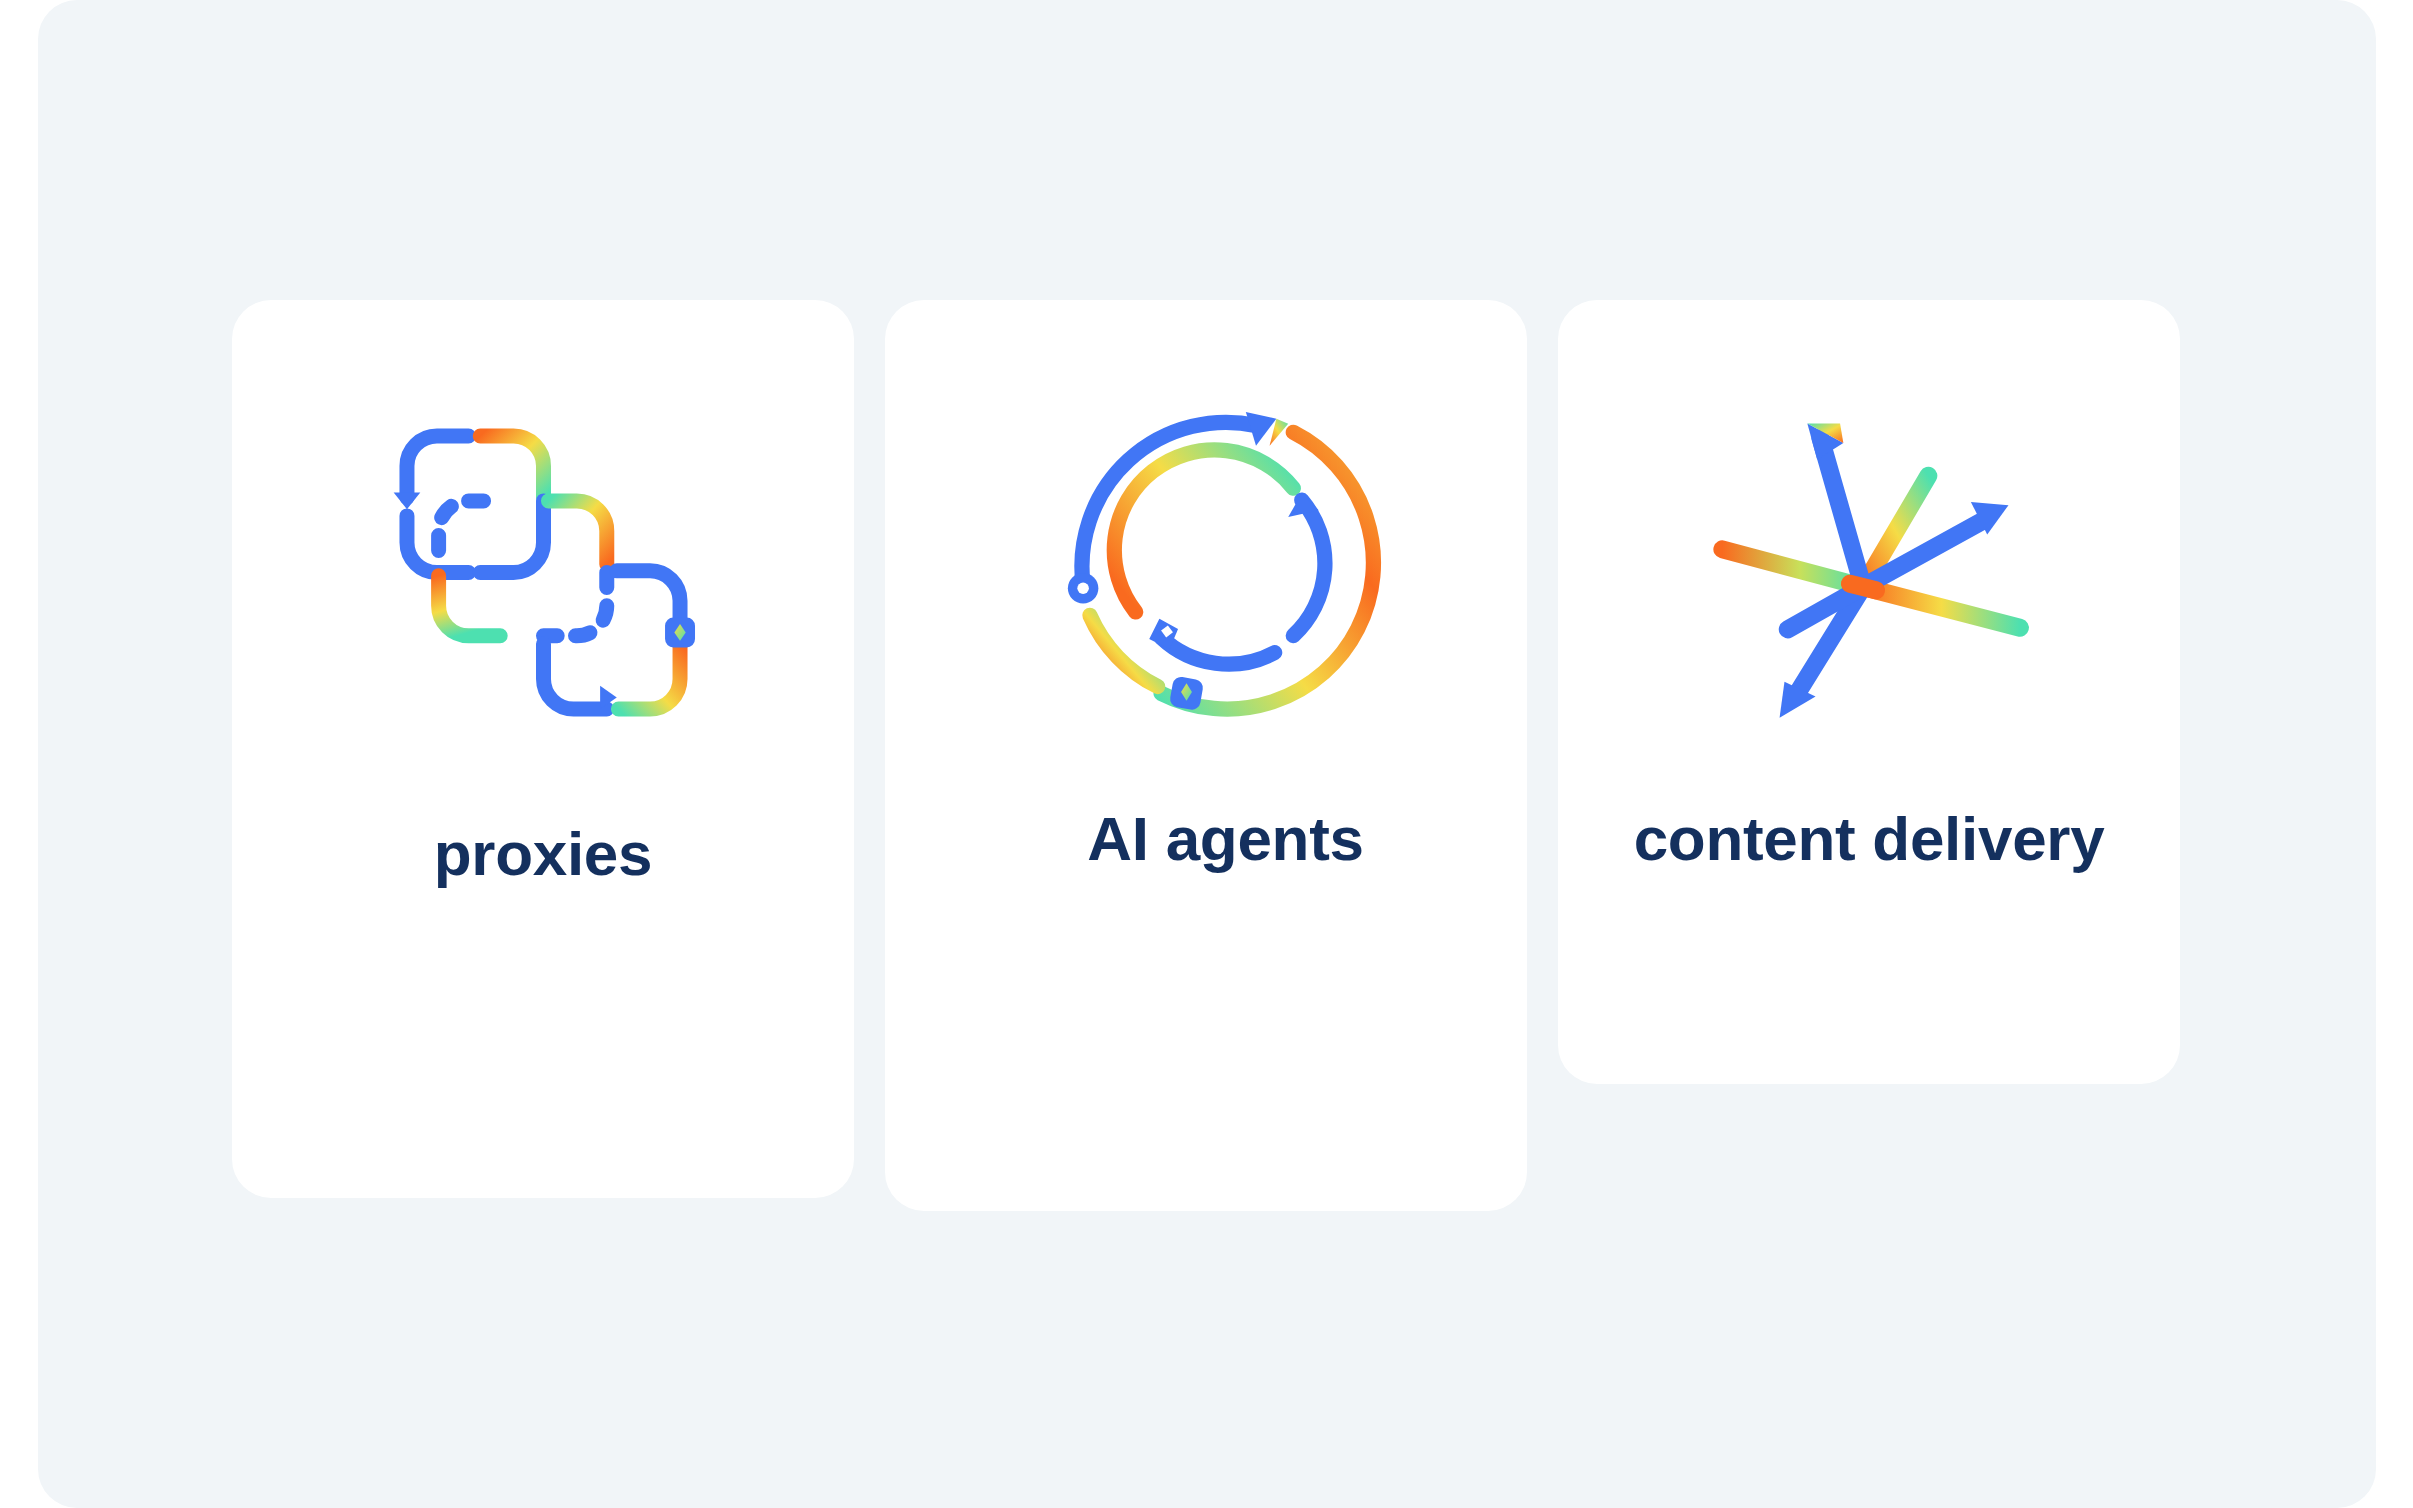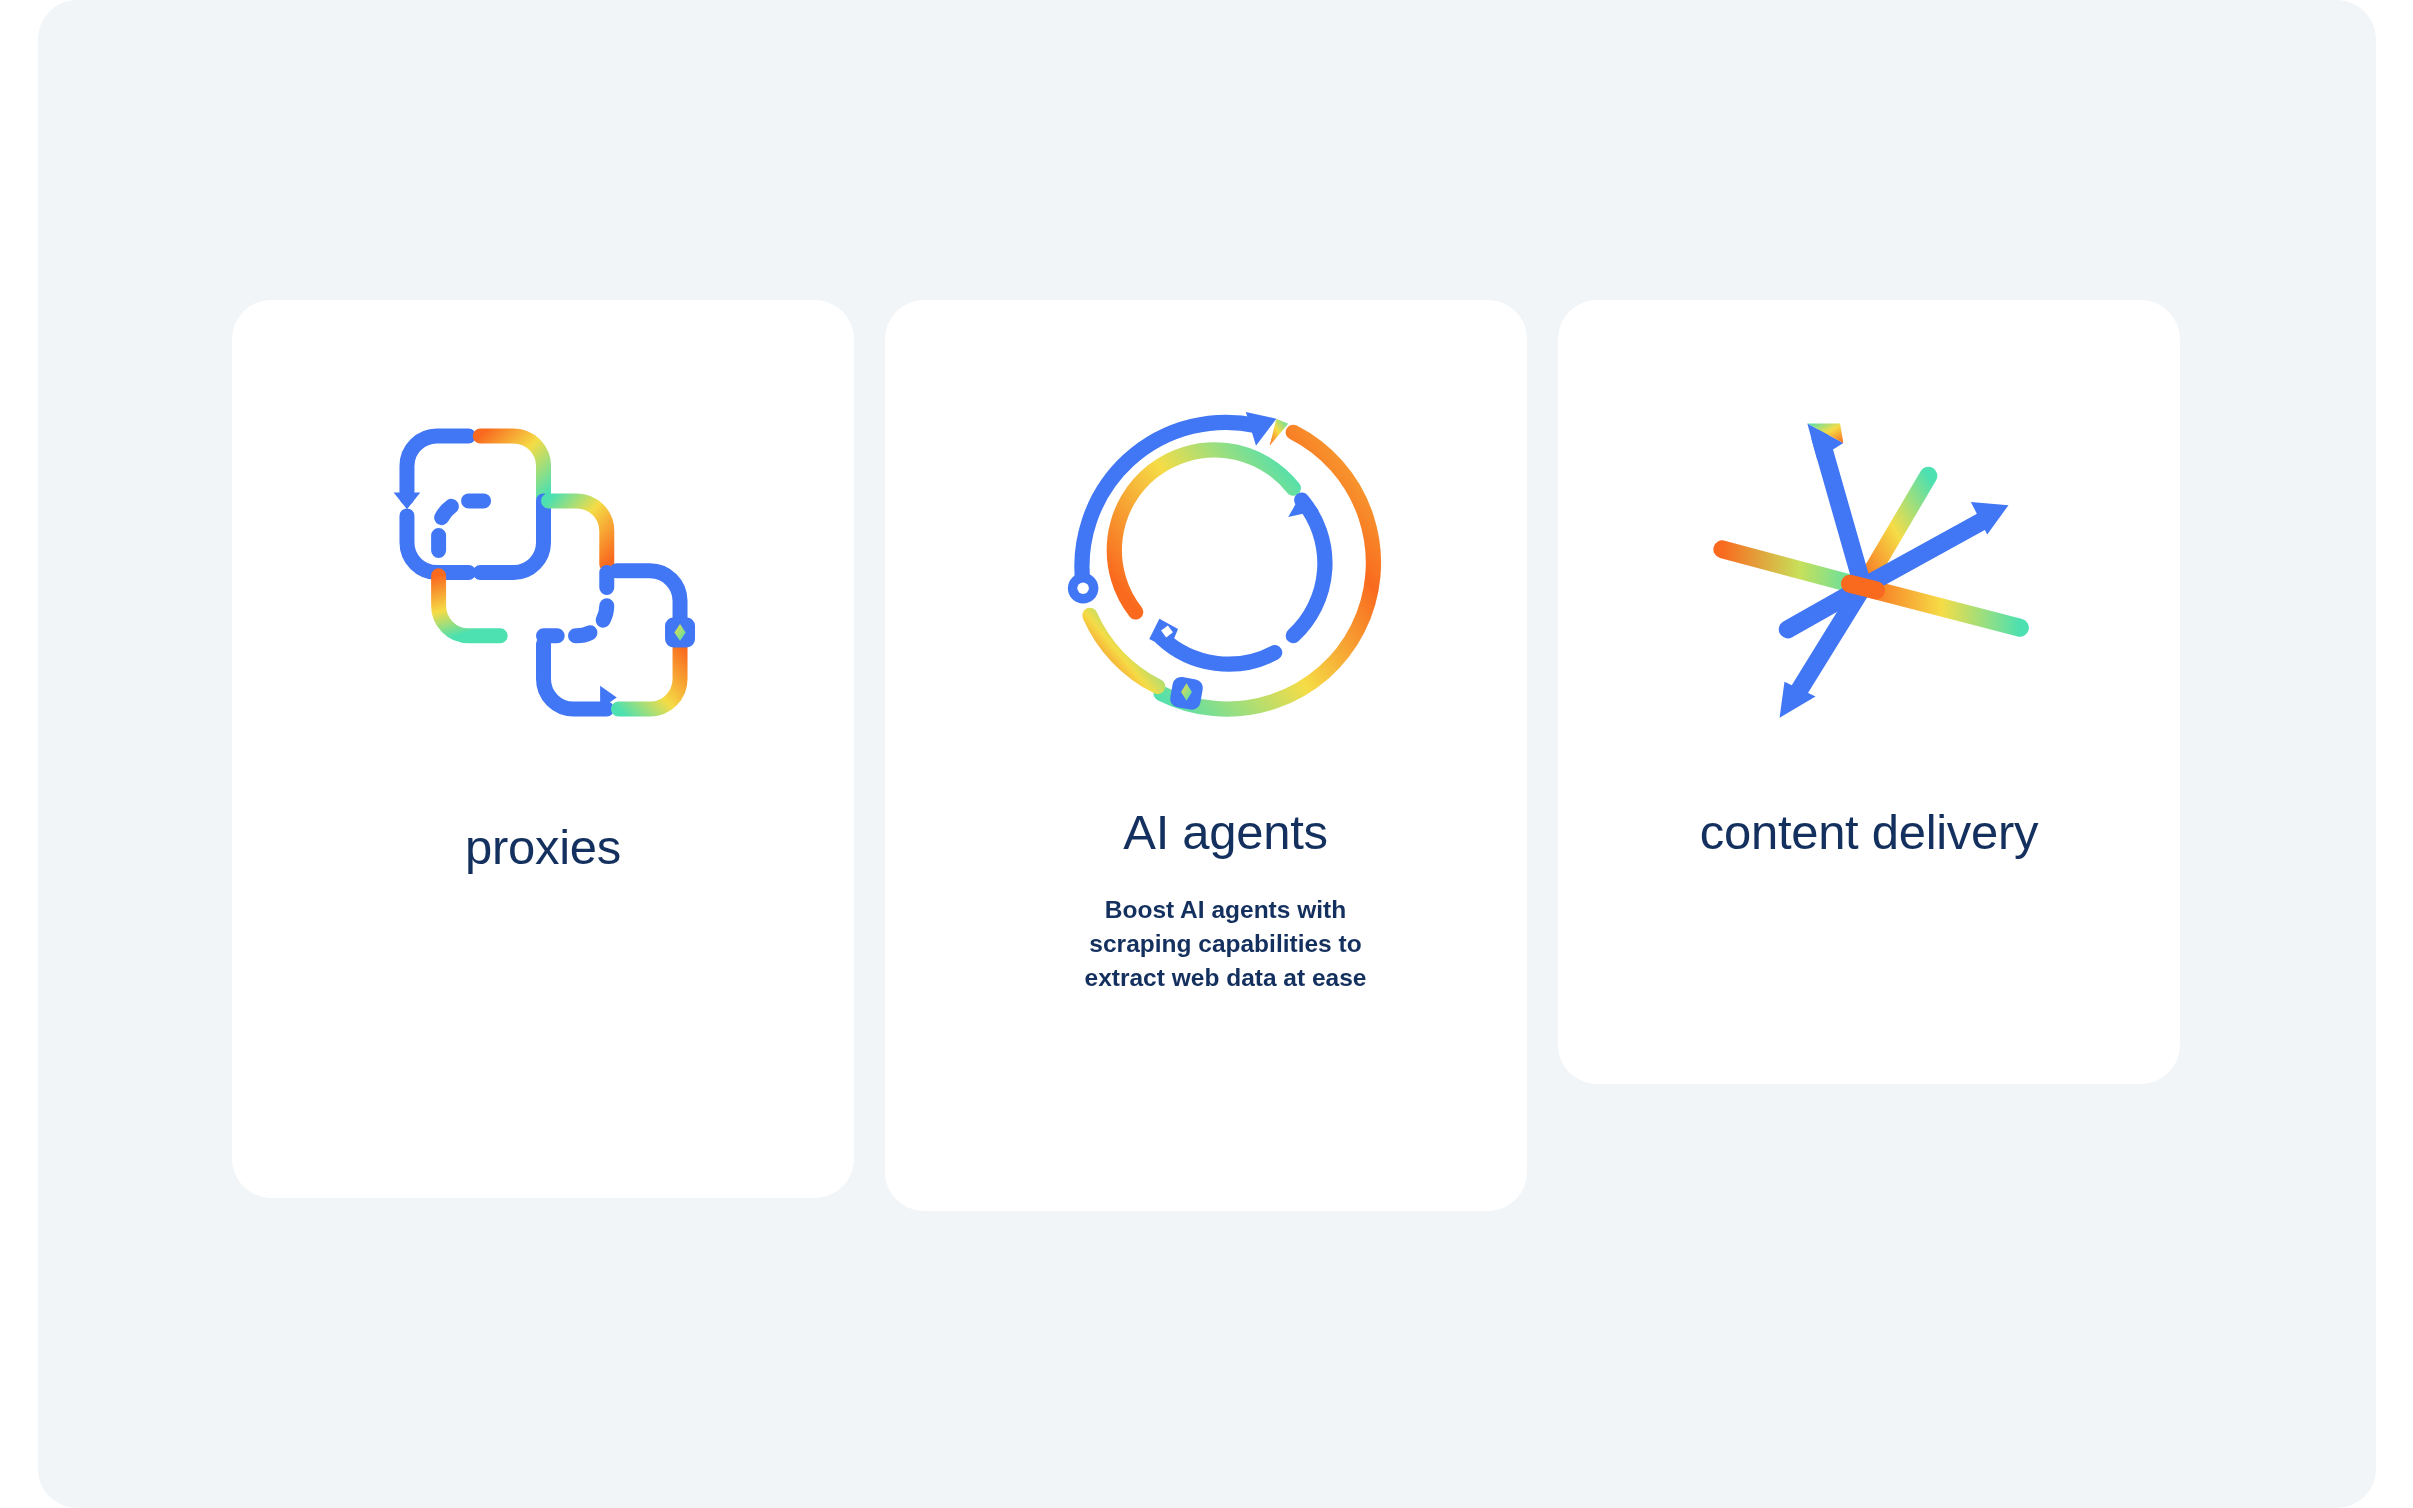--- a/index.html
+++ b/index.html
@@ -54,22 +54,22 @@
     height: 352px;
     display: flex;
     align-items: center;
     justify-content: center;
   }
   .card-0 .icon-wrap { margin-top: 2.5px; }
   .card-1 .icon-wrap { margin-top: 0px; }
   .card-2 .icon-wrap { margin-top: -6.3px; }
 
   .card-title {
-    font-size: 49px;
-    font-weight: 400;
+    font-size: 62px;
+    font-weight: 700;
     letter-spacing: -0.3px;
     color: #14305e;
     text-align: center;
     line-height: 1.0;
   }
   .card-0 .card-title { margin-top: 74px; }
   .card-1 .card-title { margin-top: 68px; }
   .card-2 .card-title { margin-top: 74px; }
 
   .card-desc {
@@ -197,23 +197,20 @@
           <path d="M129 152 A 58 58 0 0 1 62 143" fill="none" stroke="#4176f5" stroke-width="9" stroke-linecap="round"></path>
 
           <path d="M61 132 l11 6 -5 12 -12 -6 z" fill="#4176f5"></path>
           <path d="M62 139 l4 -3 3 4 -4 3 z" fill="#ffffff"></path>
 
           <rect x="68" y="167" width="18" height="18" rx="5" fill="#4176f5" transform="rotate(10 77 176)"></rect>
           <path d="M77 170 l3.2 5.2 -3.2 5.2 -3.2 -5.2 z" fill="url(#g2spark)"></path>
         </svg>
       </div>
       <div class="card-title">AI agents</div>
-      <div class="card-desc">Boost AI agents with
-scraping capabilities to
-extract web data at ease</div>
     </div>
 
     <div class="card card-2">
       <div class="icon-wrap">
         <svg width="327" height="327" viewBox="0 0 200 200" xmlns="http://www.w3.org/2000/svg">
           <defs>
             <linearGradient id="g3a" x1="0" y1="0.5" x2="1" y2="0.5">
               <stop offset="0%" stop-color="#f96a1f"></stop>
               <stop offset="55%" stop-color="#c8e05a"></stop>
               <stop offset="100%" stop-color="#4de0b0"></stop>

